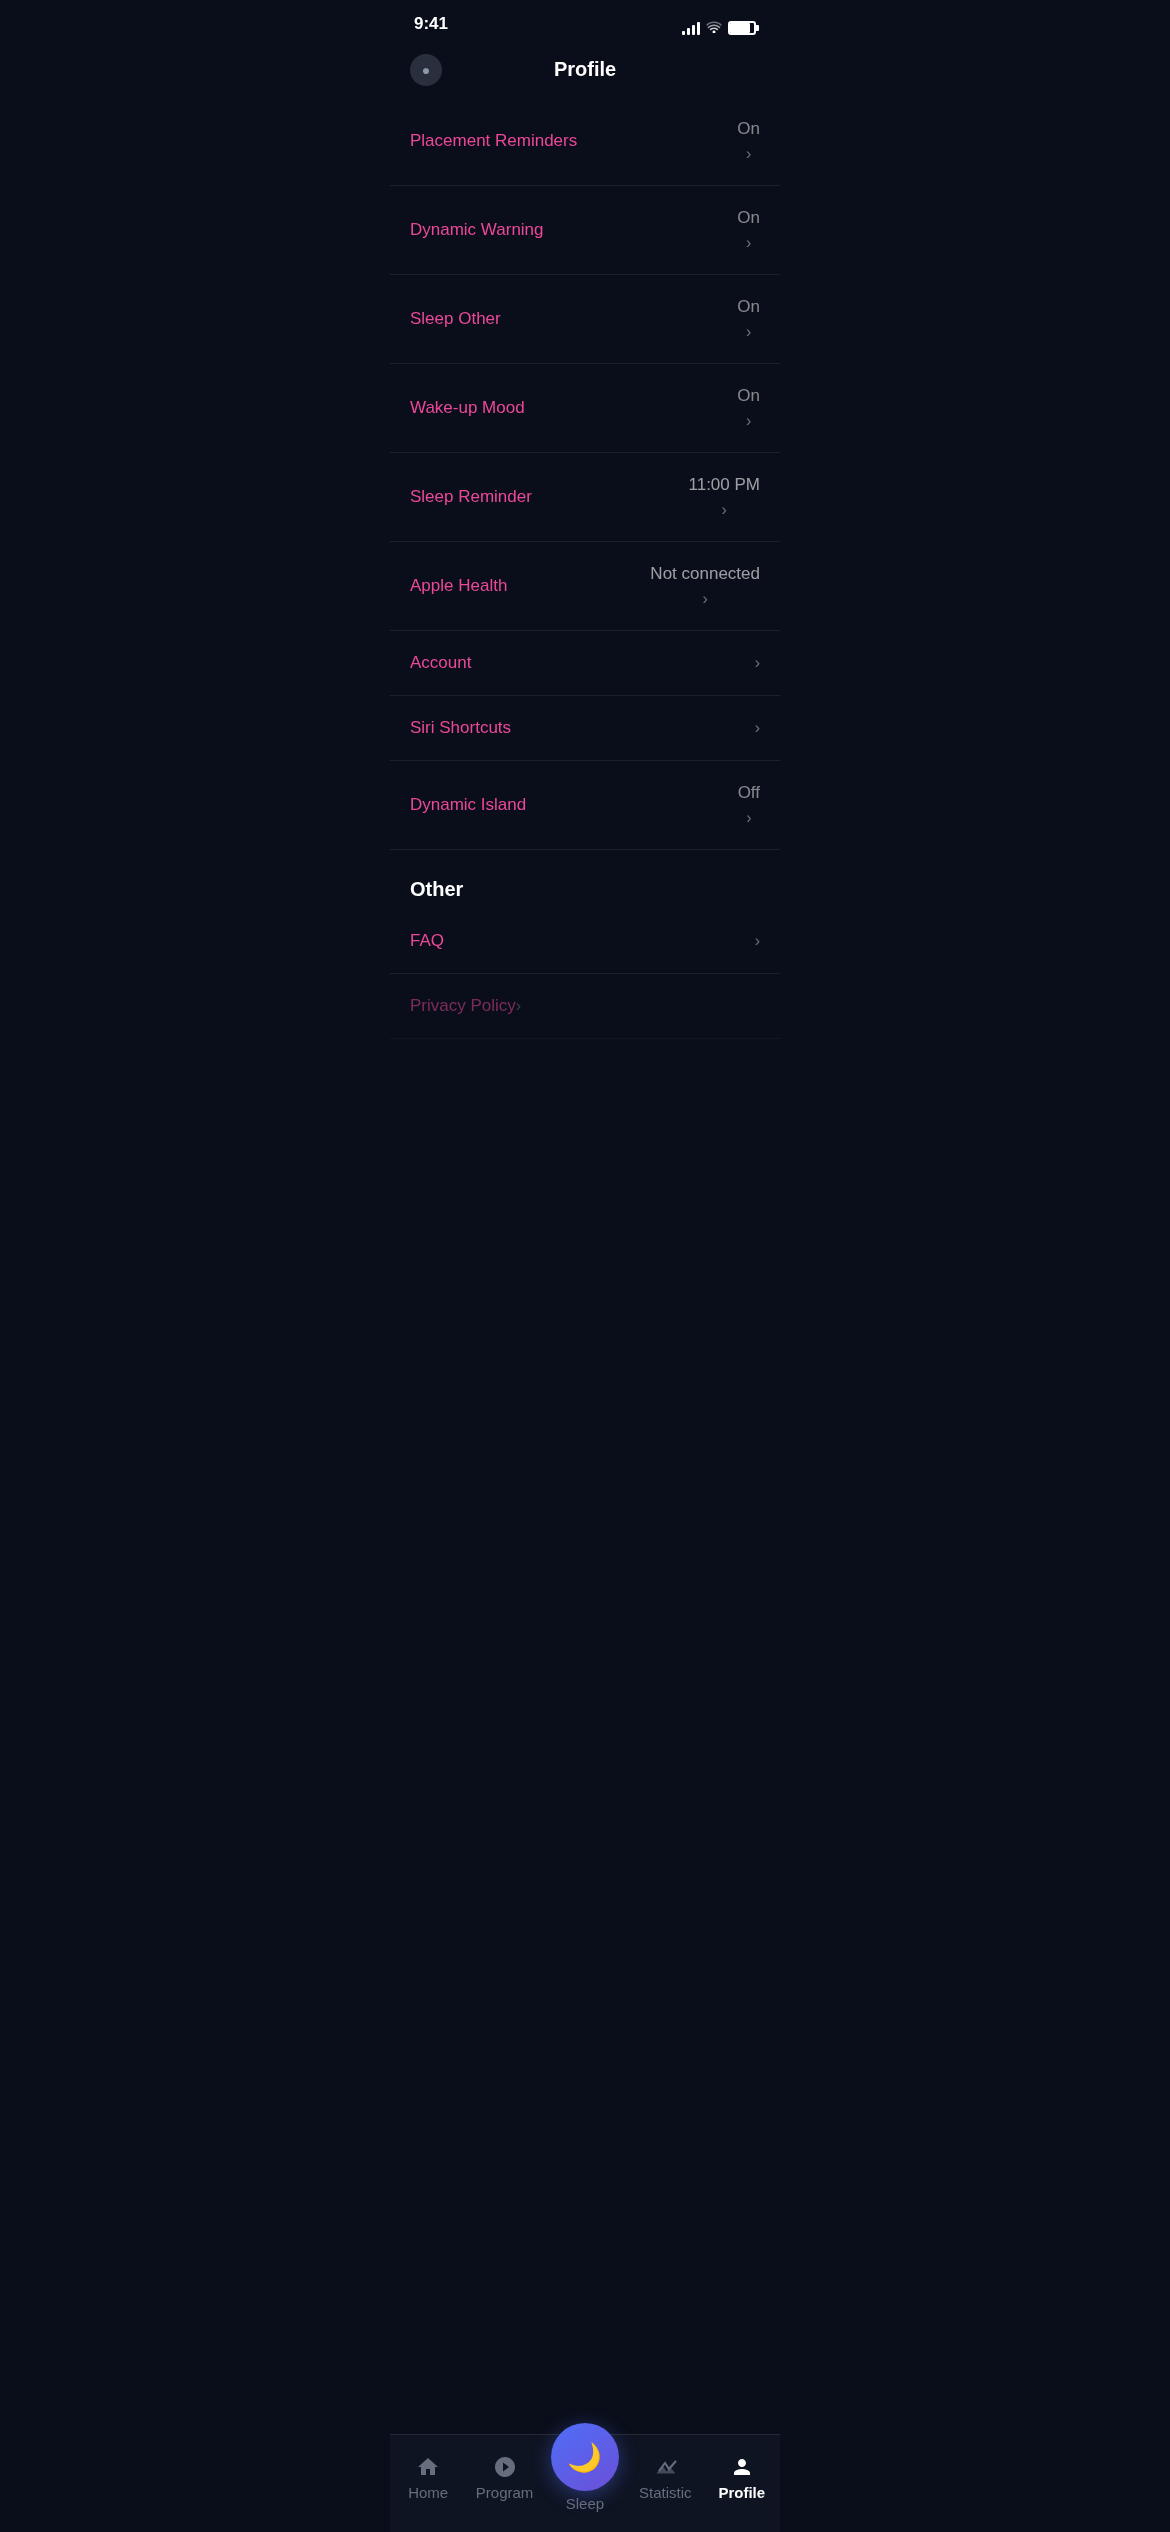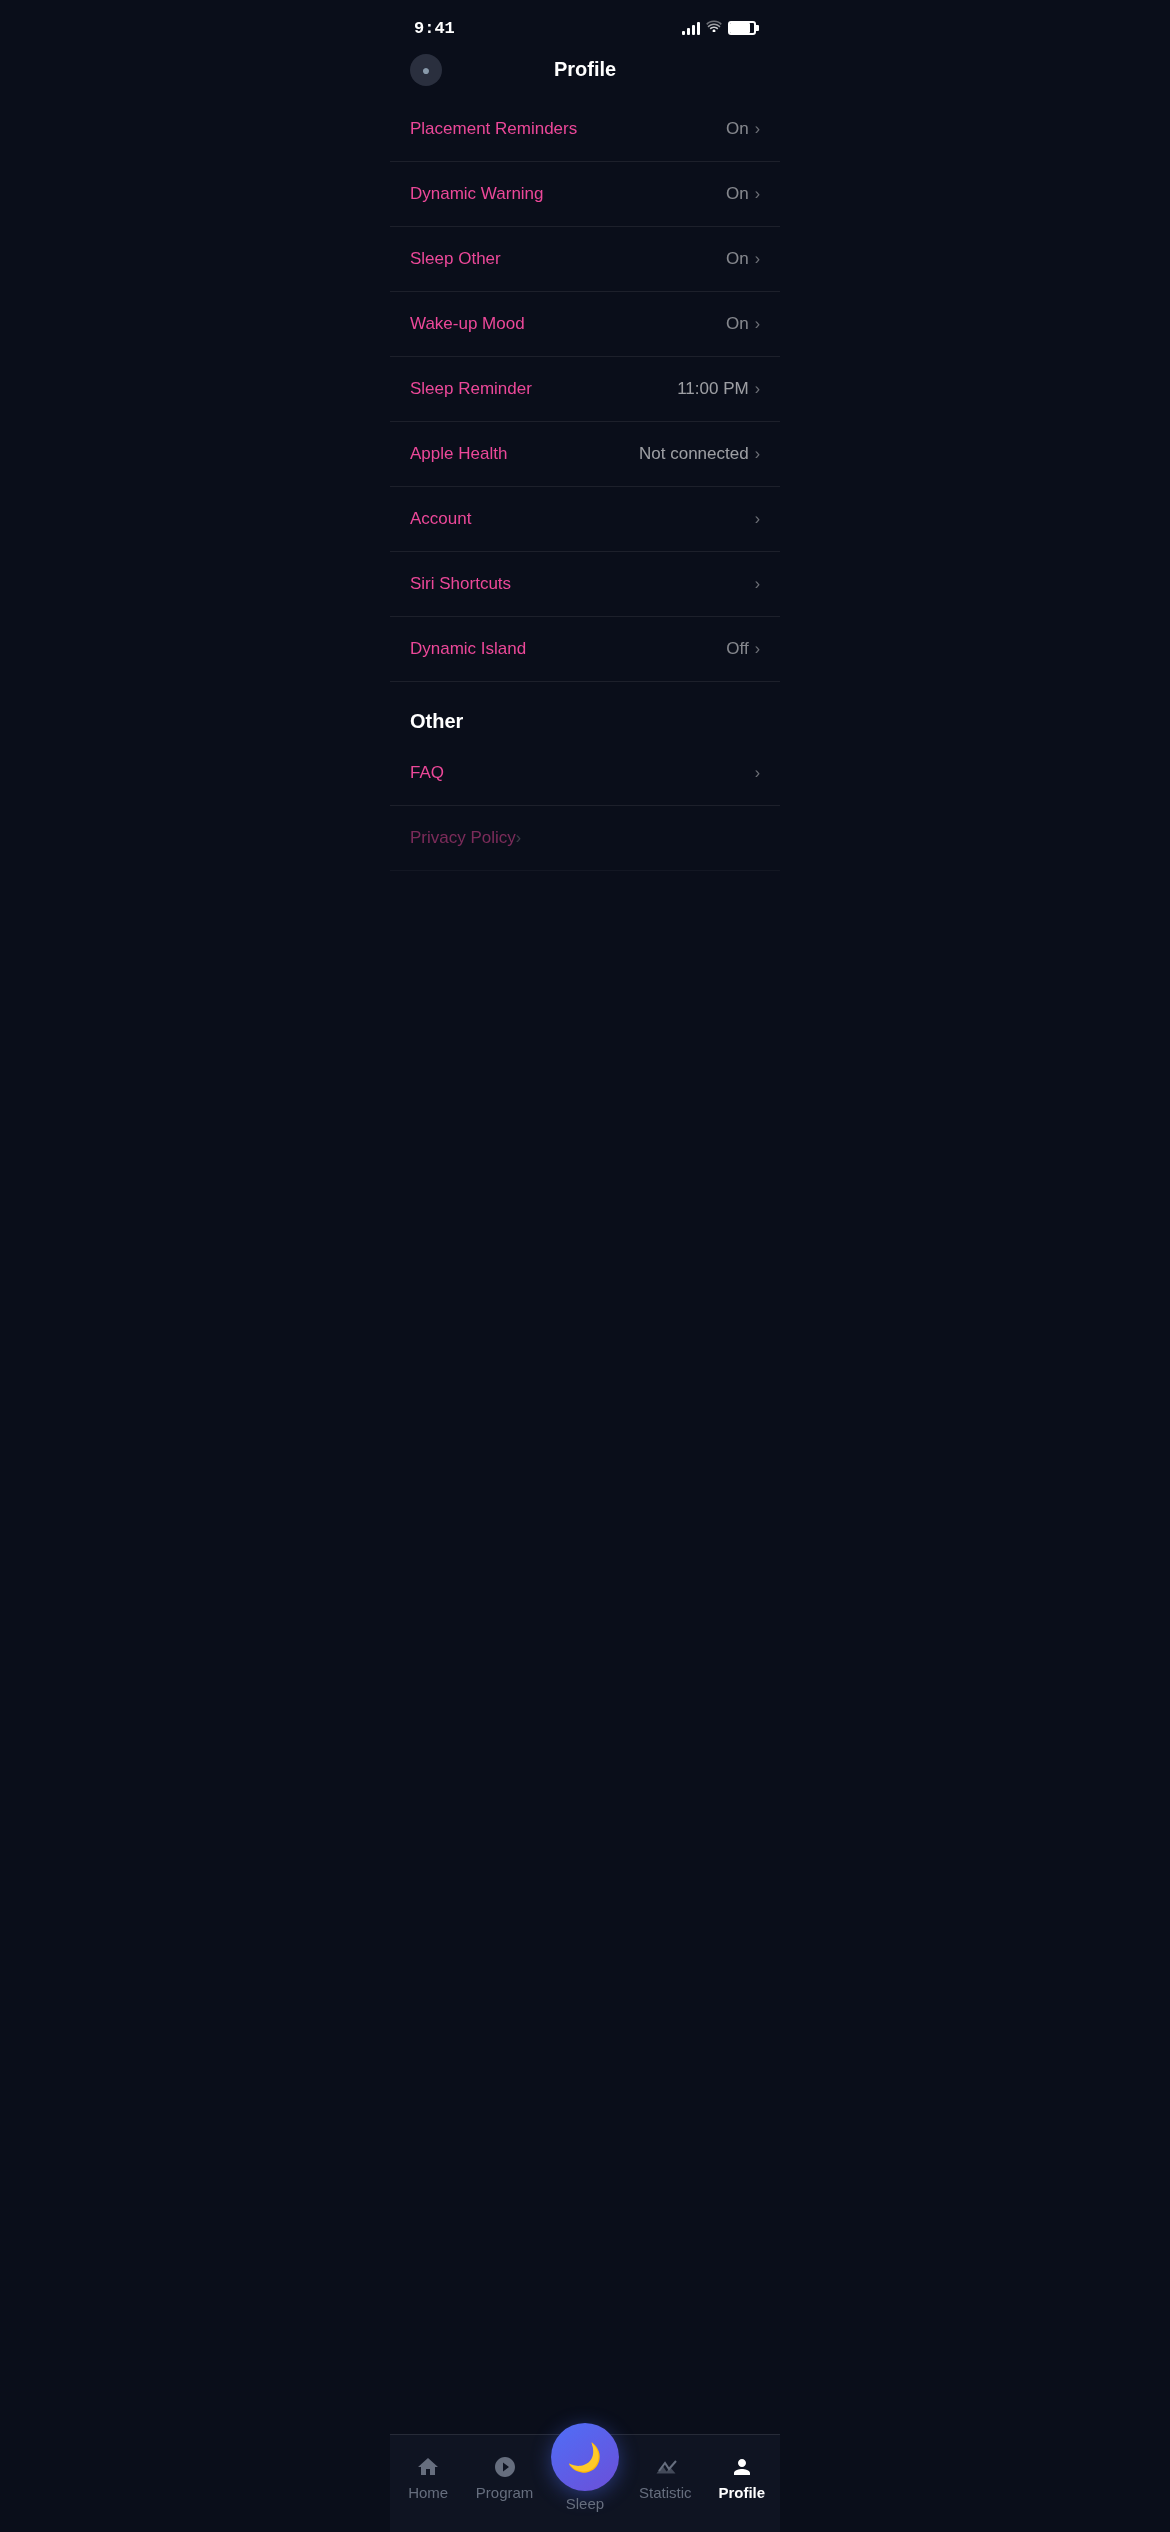--- a/index.html
+++ b/index.html
@@ -16,24 +16,22 @@
       width: 390px;
       min-height: 844px;
       margin: 0 auto;
       position: relative;
       overflow-x: hidden;
     }
 
     .status-bar {
       display: flex;
       justify-content: space-between;
-      align-items: center;
       padding: 14px 24px 8px;
       height: 50px;
-      font-family: Liberation Mono, monospace;
     }
 
     .status-time {
       font-size: 17px;
       font-weight: 600;
       color: #ffffff;
     }
 
     .status-icons {
       display: flex;
@@ -140,20 +138,21 @@
     .menu-item-label {
       font-size: 17px;
       color: #ec4899;
       font-weight: 400;
     }
 
     .menu-item-right {
       display: flex;
       align-items: center;
       gap: 6px;
+      flex-direction: column;
     }
 
     .menu-item-value {
       font-size: 17px;
       color: rgba(255,255,255,0.5);
     }
 
     .menu-item-value.bold {
       font-weight: 500;
       color: rgba(255,255,255,0.6);

